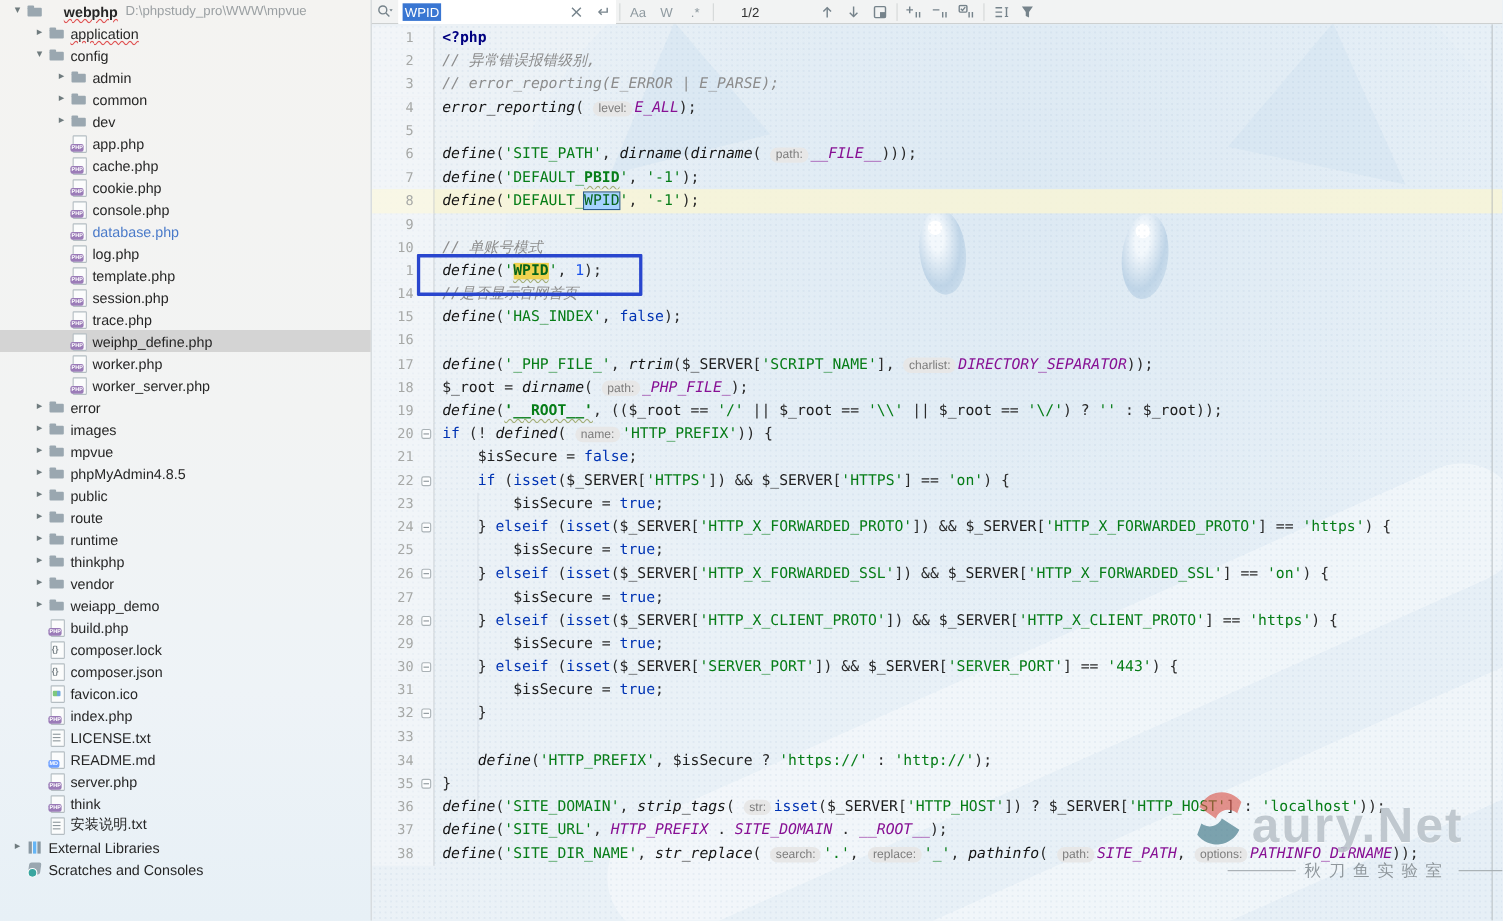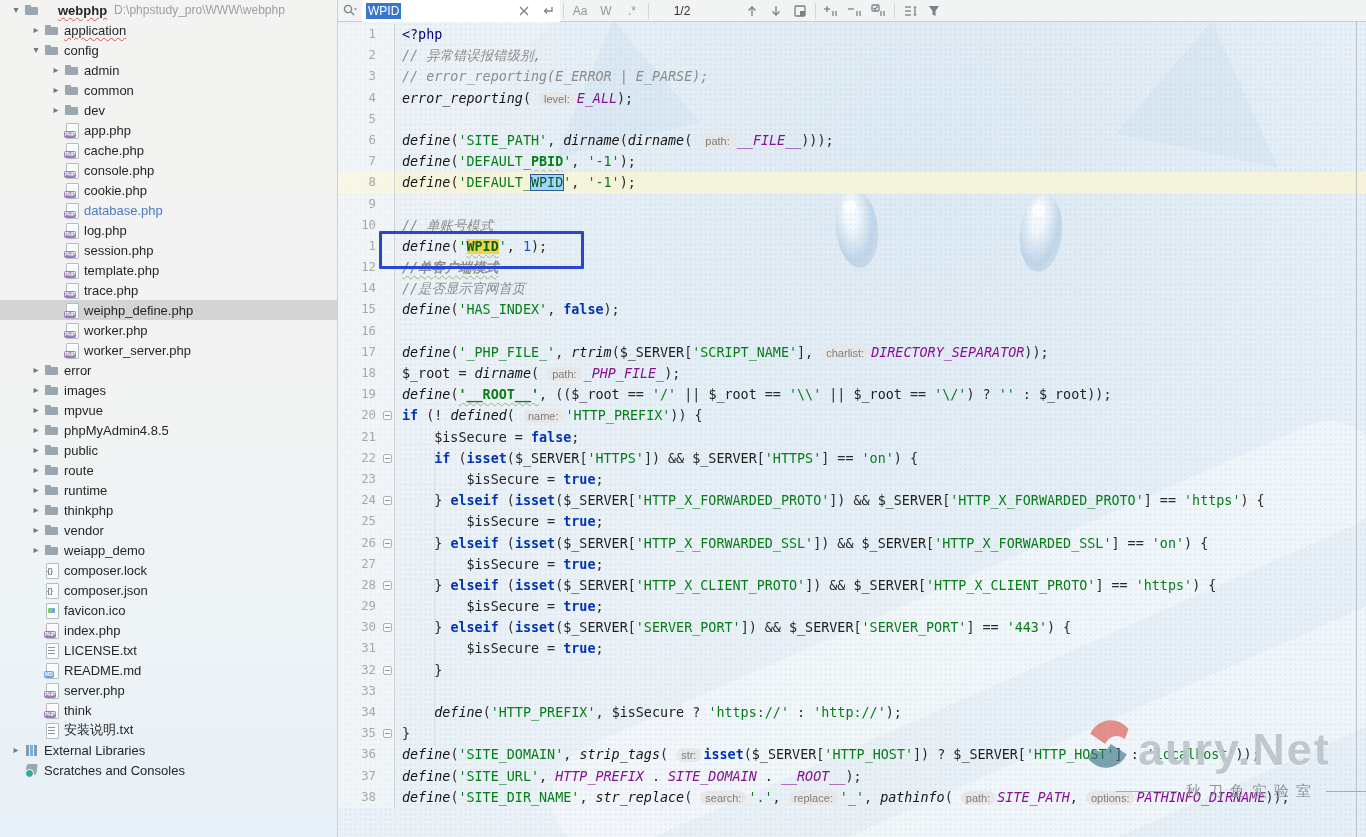--- a/index.html
+++ b/index.html
@@ -76,23 +76,23 @@
   .lines { position:absolute; left:0; top:2px; width:100%; font-family:"DejaVu Sans Mono","Liberation Mono",monospace; font-size:13.4px; }
   .line { position:relative; display:flex; height:21.2px; line-height:21.2px; }
   .line.current { background:rgba(248,245,214,0.85); }
   .gutter { flex:none; display:flex; width:57px; border-right:1px solid rgba(180,188,192,0.55); background:rgba(252,253,253,0.35); }
   .ln { flex:none; width:38px; text-align:right; color:#a6a8a6; font-size:12.3px; }
   .foldc { flex:none; position:relative; width:19px; }
   .fold-ic { position:absolute; right:3px; top:6px; width:9px; height:9px; border:1px solid #aab2b6; border-radius:2px; background:rgba(255,255,255,0.8); cursor:pointer; }
   .fold-ic::after { content:""; position:absolute; left:1px; top:3px; width:5px; height:1px; background:#8b9499; }
   .codec { flex:1; padding-left:7px; white-space:pre; color:#2b2b2b; }
 
-  .tk-tag { color:#000080; font-weight:normal; }
+  .tk-tag { color:#000080; font-weight:bold; }
   .tk-cmt { color:#8c8c8c; font-style:italic; }
-  .tk-kw  { color:#0033b3;font-weight:bold; }
+  .tk-kw  { color:#0033b3; }
   .tk-fn  { color:#141414; font-style:italic; }
   .tk-str { color:#067d17; }
   .tk-con { color:#871094; font-style:italic; }
   .tk-var { color:#202020; }
   .tk-num { color:#1750eb; }
   .tk-pln { color:#2b2b2b; }
   .tk-hint { font-family:"Liberation Sans",sans-serif; font-style:normal; font-size:11px; color:#7d7d7d;
      background:#e7e7e7; border-radius:8px; padding:1px 5px; margin-right:2px;margin-top:36px; }
   .tk-m1 { background:#a6d2ff; outline:1px solid #2d5c8f; color:#06641a; }
   .tk-m2 { background:#efd24e; color:#06641a; }
@@ -115,21 +115,21 @@
 <body>
 
 <div class="ide">
 
   <div class="tree-panel" id="tree">
       <div class="trow">
         <span class="tsp" style="width: 8px;"></span>
         <span class="chev">▾</span>
         <span class="ic ic-folder"></span>
         <span class="tlabel bold lsq">webphp</span>
-        <span class="tpath">D:\phpstudy_pro\WWW\webphp</span>
+        <span class="tpath">D:\phpstudy_pro\WWW\mpvue</span>
       </div>
       <div class="trow">
         <span class="tsp" style="width: 28px;"></span>
         <span class="chev">▸</span>
         <span class="ic ic-folder"></span>
         <span class="tlabel lsq">application</span>
       </div>
       <div class="trow">
         <span class="tsp" style="width: 28px;"></span>
         <span class="chev">▾</span>
@@ -169,68 +169,68 @@
           <span class="badge">PHP</span>
         </span>
         <span class="tlabel">cache.php</span>
       </div>
       <div class="trow">
         <span class="tsp" style="width: 48px;"></span>
         <span class="chev"></span>
         <span class="ic ic-page ic-php">
           <span class="badge">PHP</span>
         </span>
+        <span class="tlabel">cookie.php</span>
+      </div>
+      <div class="trow">
+        <span class="tsp" style="width: 48px;"></span>
+        <span class="chev"></span>
+        <span class="ic ic-page ic-php">
+          <span class="badge">PHP</span>
+        </span>
         <span class="tlabel">console.php</span>
       </div>
       <div class="trow">
         <span class="tsp" style="width: 48px;"></span>
         <span class="chev"></span>
         <span class="ic ic-page ic-php">
           <span class="badge">PHP</span>
         </span>
-        <span class="tlabel">cookie.php</span>
-      </div>
-      <div class="trow">
-        <span class="tsp" style="width: 48px;"></span>
-        <span class="chev"></span>
-        <span class="ic ic-page ic-php">
-          <span class="badge">PHP</span>
-        </span>
         <span class="tlabel vcs-blue">database.php</span>
       </div>
       <div class="trow">
         <span class="tsp" style="width: 48px;"></span>
         <span class="chev"></span>
         <span class="ic ic-page ic-php">
           <span class="badge">PHP</span>
         </span>
         <span class="tlabel">log.php</span>
       </div>
       <div class="trow">
         <span class="tsp" style="width: 48px;"></span>
         <span class="chev"></span>
         <span class="ic ic-page ic-php">
           <span class="badge">PHP</span>
         </span>
+        <span class="tlabel">template.php</span>
+      </div>
+      <div class="trow">
+        <span class="tsp" style="width: 48px;"></span>
+        <span class="chev"></span>
+        <span class="ic ic-page ic-php">
+          <span class="badge">PHP</span>
+        </span>
         <span class="tlabel">session.php</span>
       </div>
       <div class="trow">
         <span class="tsp" style="width: 48px;"></span>
         <span class="chev"></span>
         <span class="ic ic-page ic-php">
           <span class="badge">PHP</span>
         </span>
-        <span class="tlabel">template.php</span>
-      </div>
-      <div class="trow">
-        <span class="tsp" style="width: 48px;"></span>
-        <span class="chev"></span>
-        <span class="ic ic-page ic-php">
-          <span class="badge">PHP</span>
-        </span>
         <span class="tlabel">trace.php</span>
       </div>
       <div class="trow selected">
         <span class="tsp" style="width: 48px;"></span>
         <span class="chev"></span>
         <span class="ic ic-page ic-php">
           <span class="badge">PHP</span>
         </span>
         <span class="tlabel">weiphp_define.php</span>
       </div>
@@ -302,20 +302,28 @@
         <span class="tsp" style="width: 28px;"></span>
         <span class="chev">▸</span>
         <span class="ic ic-folder"></span>
         <span class="tlabel">vendor</span>
       </div>
       <div class="trow">
         <span class="tsp" style="width: 28px;"></span>
         <span class="chev">▸</span>
         <span class="ic ic-folder"></span>
         <span class="tlabel">weiapp_demo</span>
+      </div>
+      <div class="trow">
+        <span class="tsp" style="width: 28px;"></span>
+        <span class="chev"></span>
+        <span class="ic ic-page ic-php">
+          <span class="badge">PHP</span>
+        </span>
+        <span class="tlabel">build.php</span>
       </div>
       <div class="trow">
         <span class="tsp" style="width: 28px;"></span>
         <span class="chev"></span>
         <span class="ic ic-page ic-json"></span>
         <span class="tlabel">composer.lock</span>
       </div>
       <div class="trow">
         <span class="tsp" style="width: 28px;"></span>
         <span class="chev"></span>
@@ -568,27 +576,20 @@
           </div>
           <div class="line">
             <div class="gutter">
               <div class="ln">1</div>
               <div class="foldc"></div>
             </div>
             <div class="codec"><span class="tk-fn">define</span><span class="tk-pln">(</span><span class="tk-str">'</span><span class="tk-m2 sq">WPID</span><span class="tk-str">'</span><span class="tk-pln">, </span><span class="tk-num">1</span><span class="tk-pln">);</span></div>
           </div>
           <div class="line">
             <div class="gutter">
-              <div class="ln">12</div>
-              <div class="foldc"></div>
-            </div>
-            <div class="codec"><span class="tk-cmt sq">//单客户端模式</span></div>
-          </div>
-          <div class="line">
-            <div class="gutter">
               <div class="ln">14</div>
               <div class="foldc"></div>
             </div>
             <div class="codec"><span class="tk-cmt">//是否显示官网首页</span></div>
           </div>
           <div class="line">
             <div class="gutter">
               <div class="ln">15</div>
               <div class="foldc"></div>
             </div>

